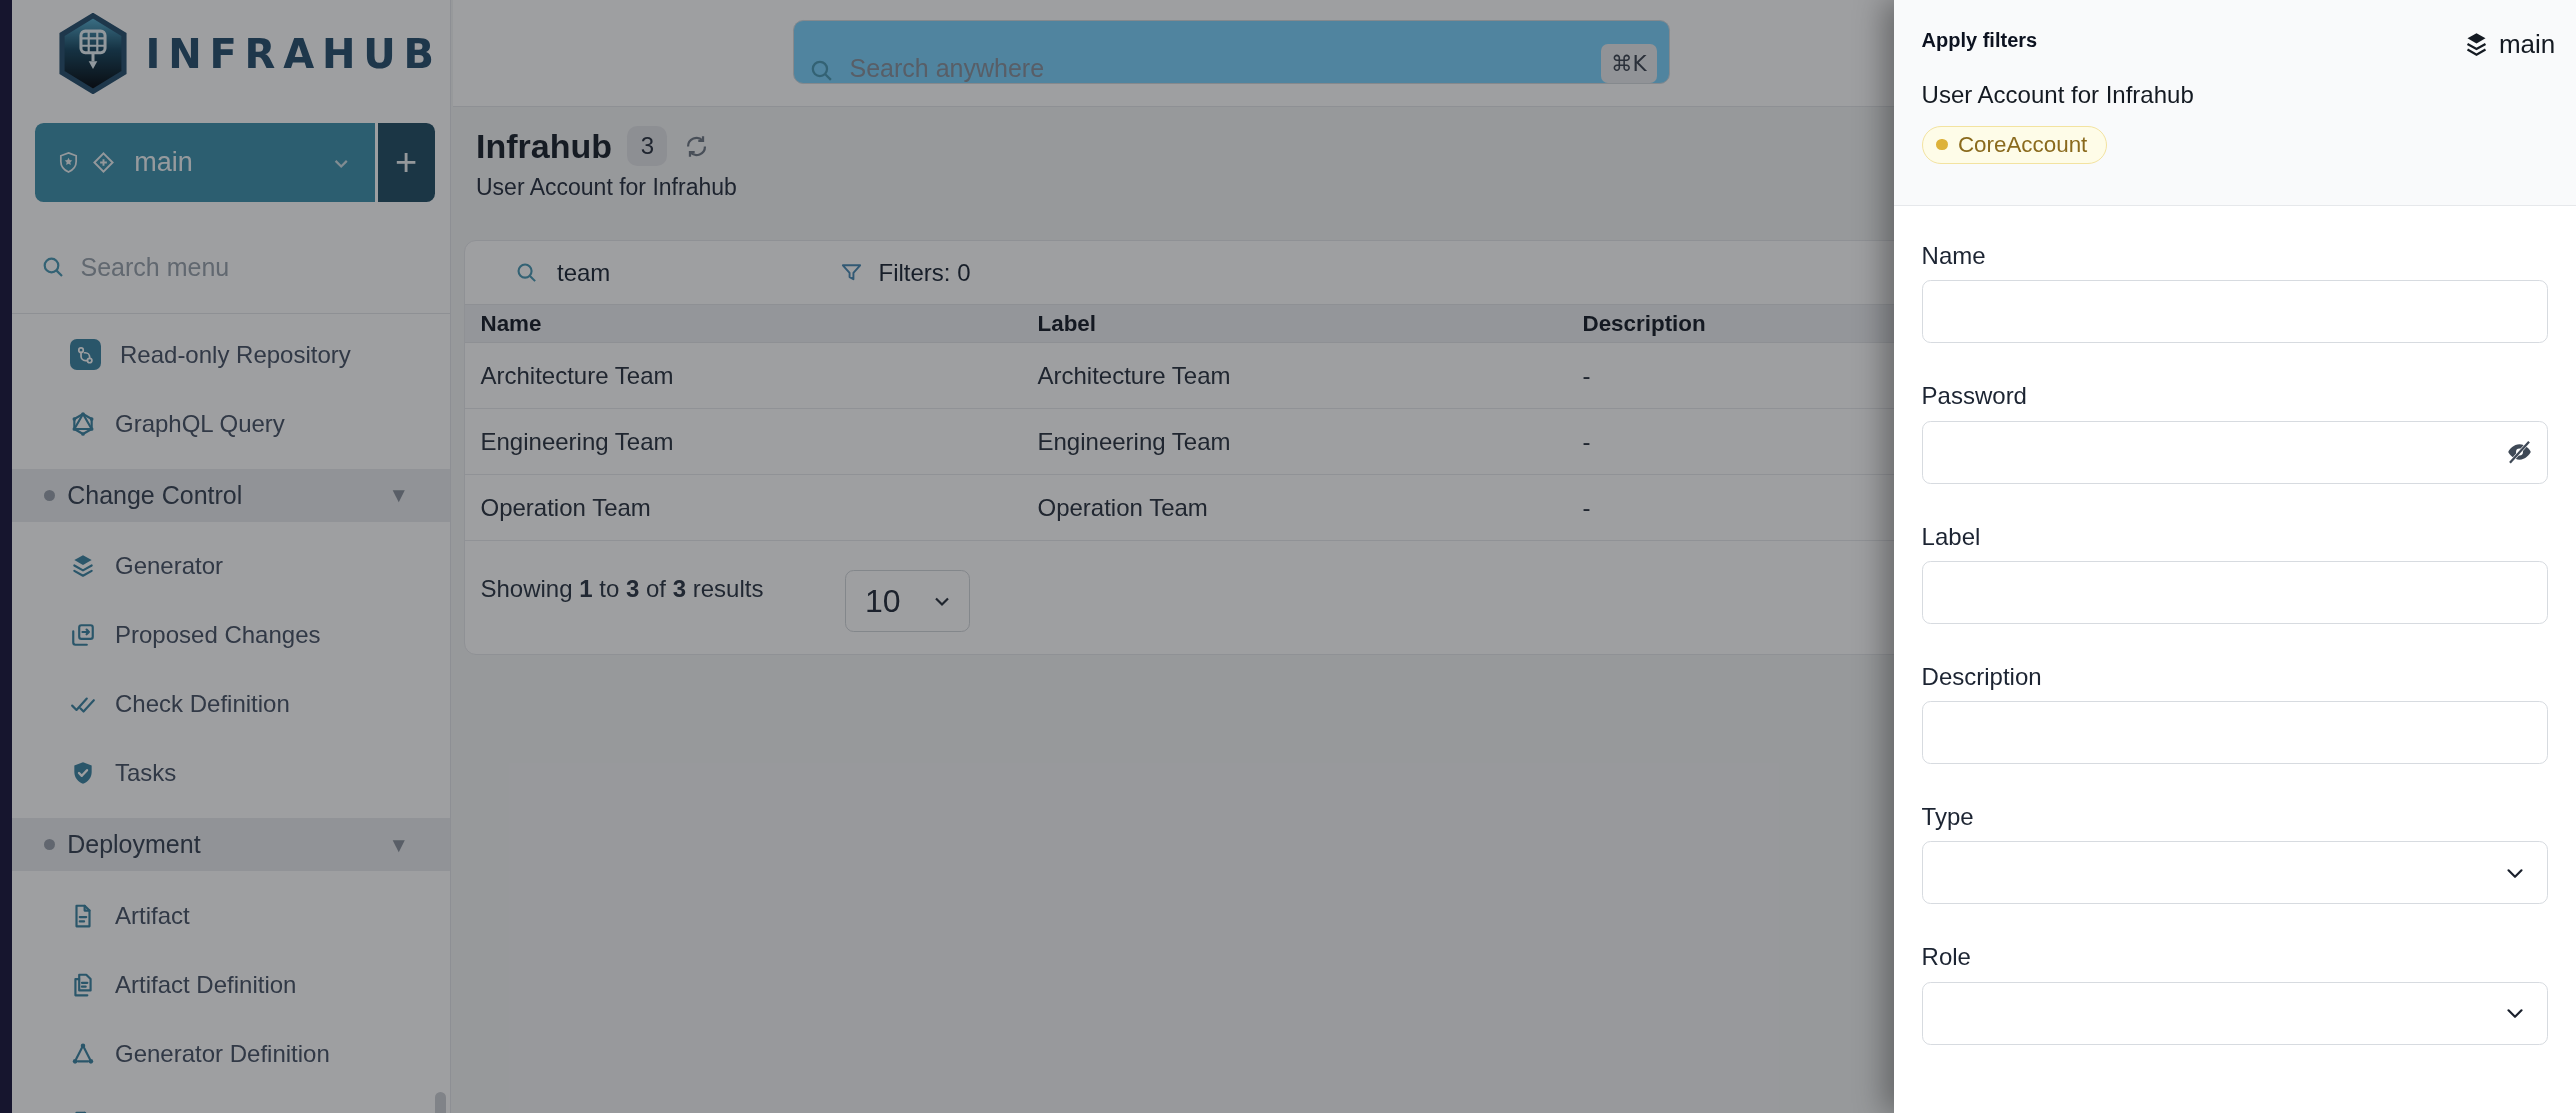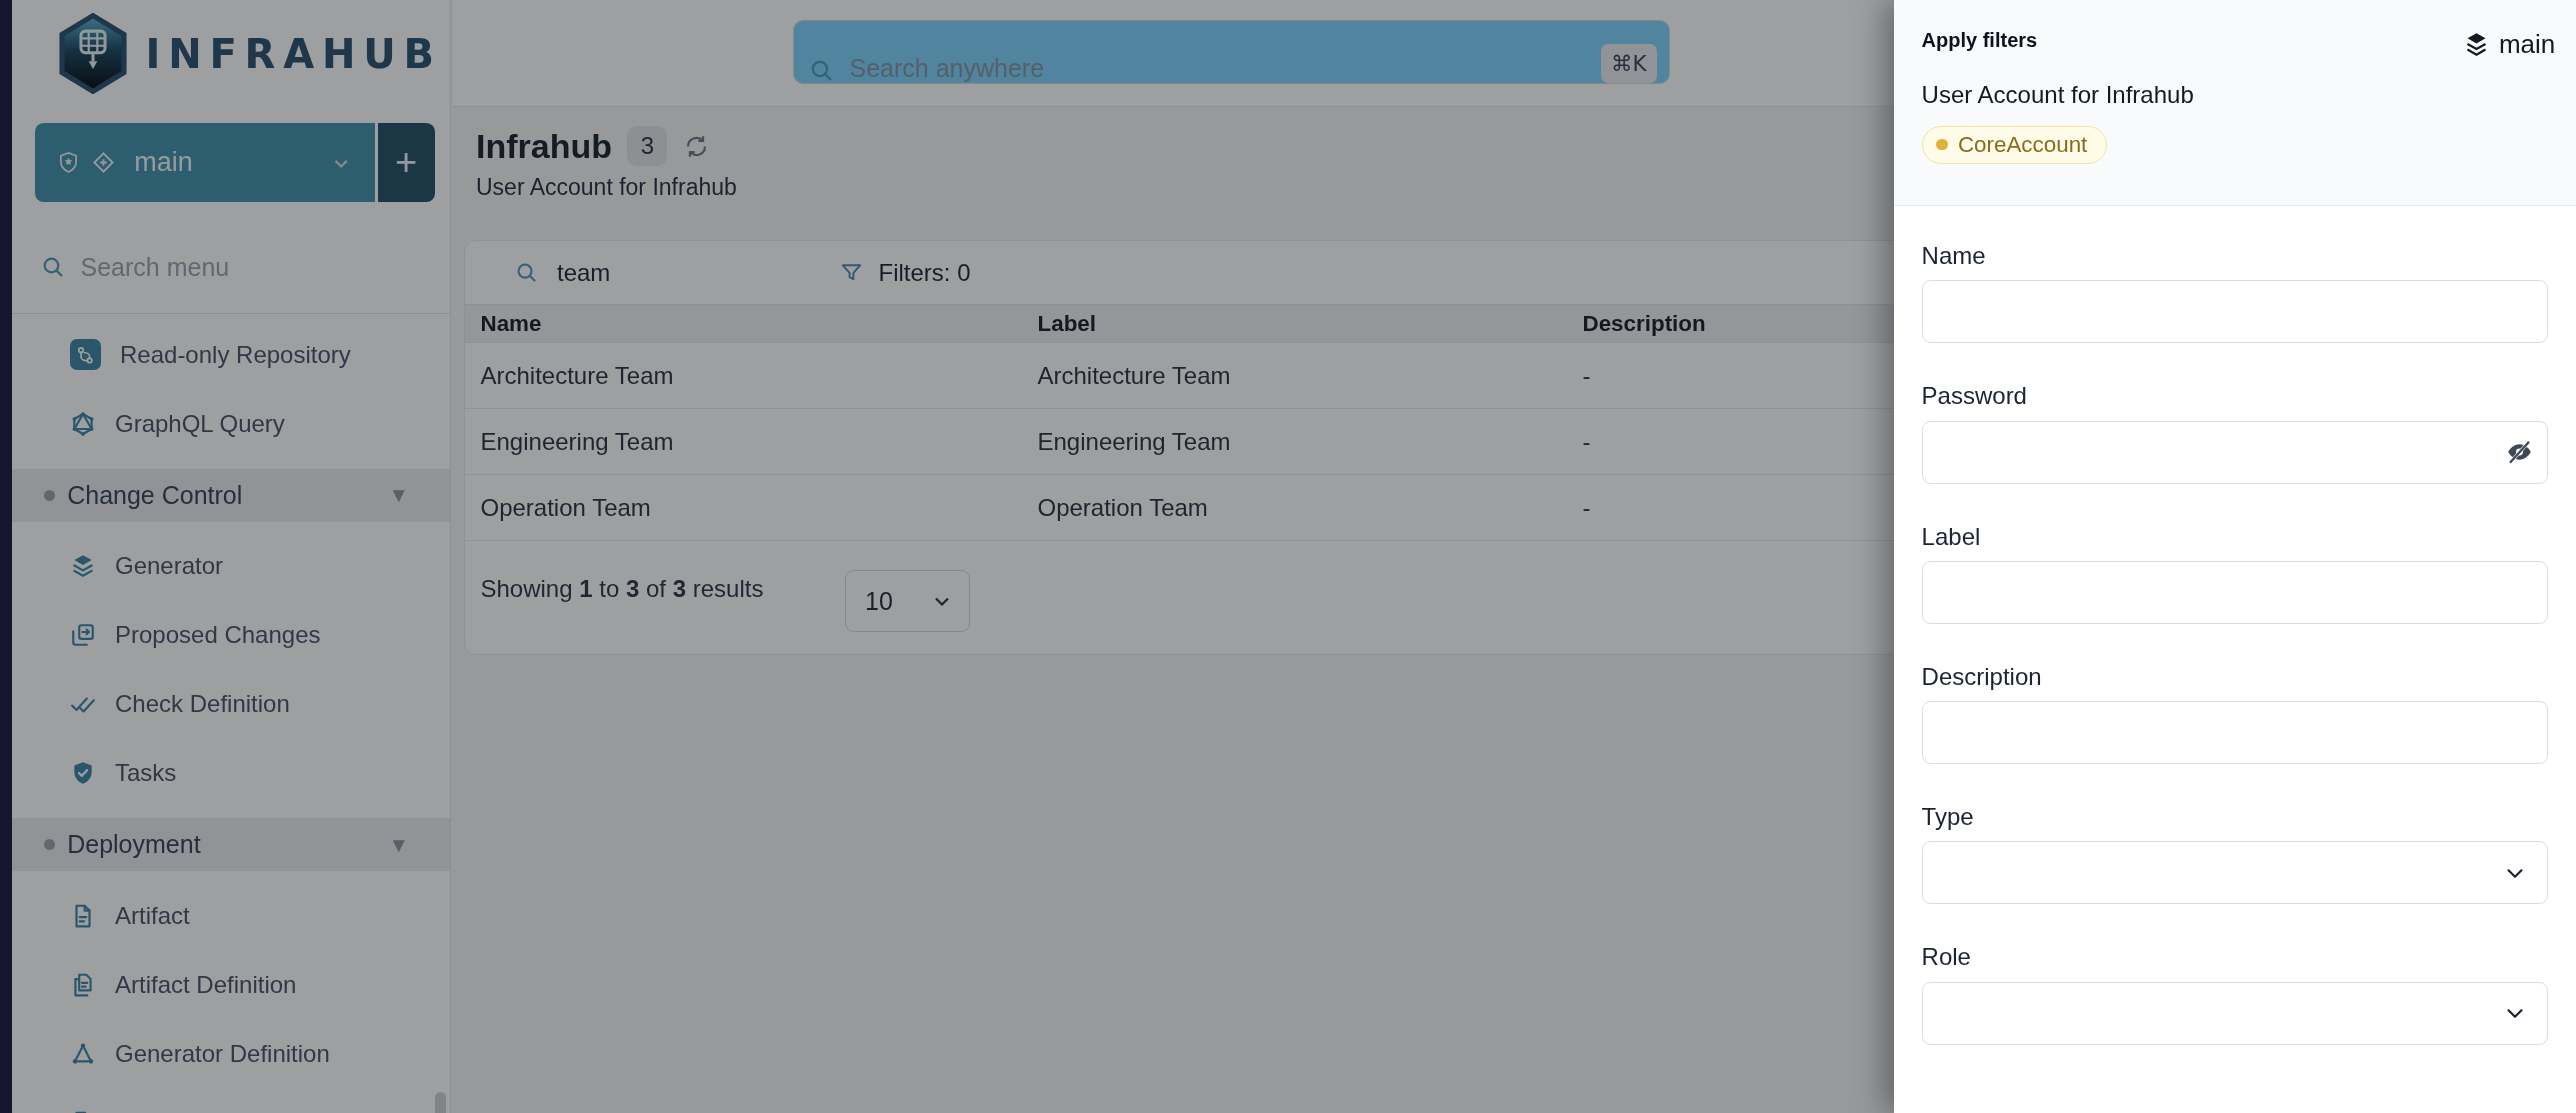--- a/index.html
+++ b/index.html
@@ -105,21 +105,21 @@
   }
   table.data td {
     font-size:24px; color:#2d3643; height:66px; border-bottom:1.7px solid #e8eaed; padding-left:15.5px;
   }
   .card-footer { position:relative; height:96px; display:flex; align-items:center; padding-left:15.5px; }
   .card-footer .txt { font-size:24px; color:#303a48; }
   .card-footer .txt b { font-weight:bold; }
   .page-size {
     position:absolute; left:380px; top:29px; width:125px; height:62px;
     border:1.7px solid #d3d7db; border-radius:8.6px; background:#fff;
-    display:flex; align-items:center; padding:0 15.5px 0 19px; font-size:25px; color:#27303e;
+    display:flex; align-items:center; padding:0 15.5px 0 19px; font-size:32px; color:#27303e;
     justify-content:space-between; cursor:pointer;gap:12px;
   }
 
   
   .overlay { position:absolute; inset:0; background:rgba(13,15,20,0.40); z-index:4; }
 
   
   .drawer {
     position:absolute; left:1894px; top:0; bottom:0; width:682px; background:#fff; z-index:5;
     box-shadow:-10.3px 0 29px rgba(0,0,0,0.35); display:flex; flex-direction:column;

